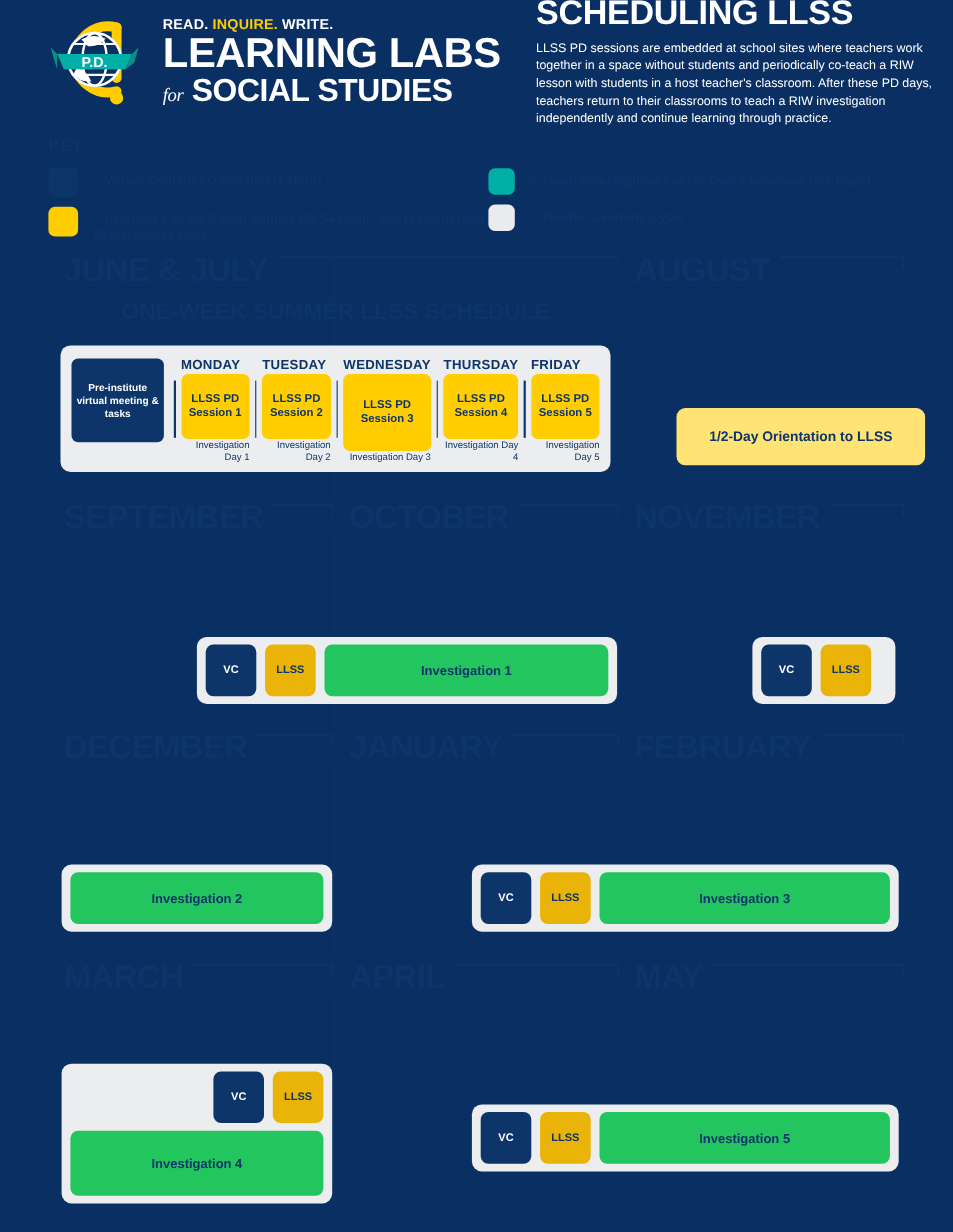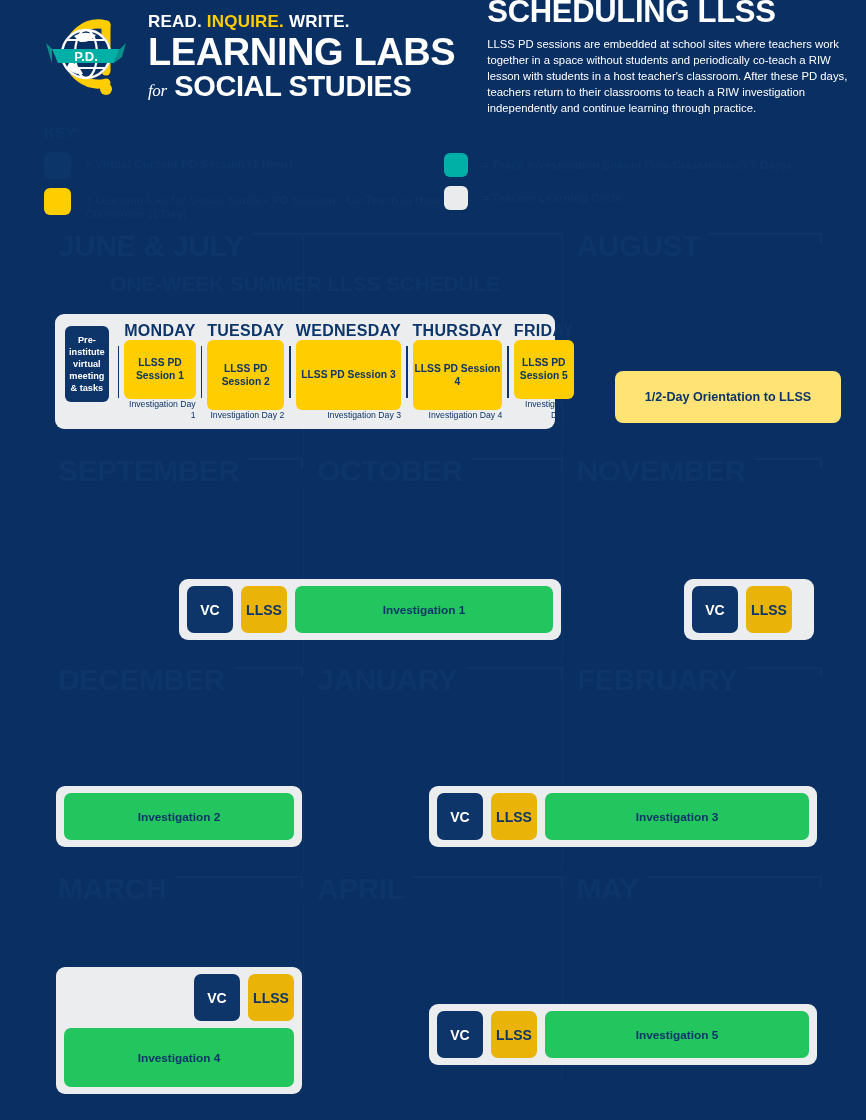--- a/index.html
+++ b/index.html
@@ -15,21 +15,21 @@
     height: 110px;
     background: #0a2f63;
     display: flex;
     align-items: center;
     padding: 0 18px 0 44px;
     gap: 18px;
   }
   .logo-wrap { width: 86px; height: 92px; flex: 0 0 86px; position: relative; }
   .brand-lines { flex: 0 0 auto; padding-top: 4px; }
   .brand-kicker {
-    font-size: 17px; font-weight: bold; letter-spacing: .2px;
+    font-size: 13px; font-weight: bold; letter-spacing: .2px;
     color: #ffffff; line-height: 1.1; margin-bottom: 1px;
   }
   .brand-kicker .yel { color: #ffcd00; }
   .brand-ll {
     font-size: 38px; font-weight: bold; color: #ffffff;
     line-height: 1.0; letter-spacing: -.4px;
   }
   .brand-ss {
     font-size: 29px; font-weight: bold; color: #ffffff;
     line-height: 1.05; letter-spacing: -.4px; white-space: nowrap;
@@ -122,21 +122,21 @@
     background: #ecedee; border-radius: 9px; padding: 8px 10px;
   }
   .summer-grid { display: flex; height: 100%; }
   .sum-col { position: relative; display: flex; flex-direction: column; }
   .sum-col.pre { width: 84px; margin-right: 4px; justify-content: flex-end; padding-bottom: 19px; }
   .sum-col.day { flex: 1 1 0; }
   .sum-sep {
     width: 1.5px; background: #0d3569; margin: 24px 5px 23px 5px; flex: 0 0 1.5px;
   }
   .dayname {
-    text-align: left; font-size: 16px; font-weight: bold;
+    text-align: left; font-size: 12px; font-weight: bold;
     color: #0d3569; letter-spacing: .3px; height: 18px; line-height: 18px;
   }
   .pre-box {
     background: #0d3569; color: #ffffff; border-radius: 6px;
     font-size: 9.2px; font-weight: bold; line-height: 1.32;
     text-align: center; height: 76px;
     display: flex; align-items: center; justify-content: center; padding: 0 4px;
   }
   .pd-box {
     background: #ffcd00; color: #0d3569; border-radius: 6px;
@@ -159,21 +159,21 @@
 
   
   .cycle {
     position: absolute; background: #ecedee; border-radius: 9px;
     padding: 7px 8px; display: flex; align-items: center; gap: 8px;
   }
   .cycle.stacked { flex-direction: column; align-items: stretch; gap: 7px; }
   .chip-row { display: flex; gap: 8px; justify-content: flex-end; }
   .chip {
     border-radius: 7px; display: flex; align-items: center; justify-content: center;
-    font-size: 14px; font-weight: bold;
+    font-size: 10px; font-weight: bold;
   }
   .chip-vc { background: #0d3569; color: #ffffff; width: 46px; height: 47px; }
   .chip-llss { background: #eab308; color: #0d3569; width: 46px; height: 47px; }
   .inv-bar {
     background: #22c55e; color: #0d3569; border-radius: 7px; height: 47px;
     display: flex; align-items: center; justify-content: center;
     font-size: 11.8px; font-weight: bold; flex: 1 1 auto;
   }
 </style>
 </head>

